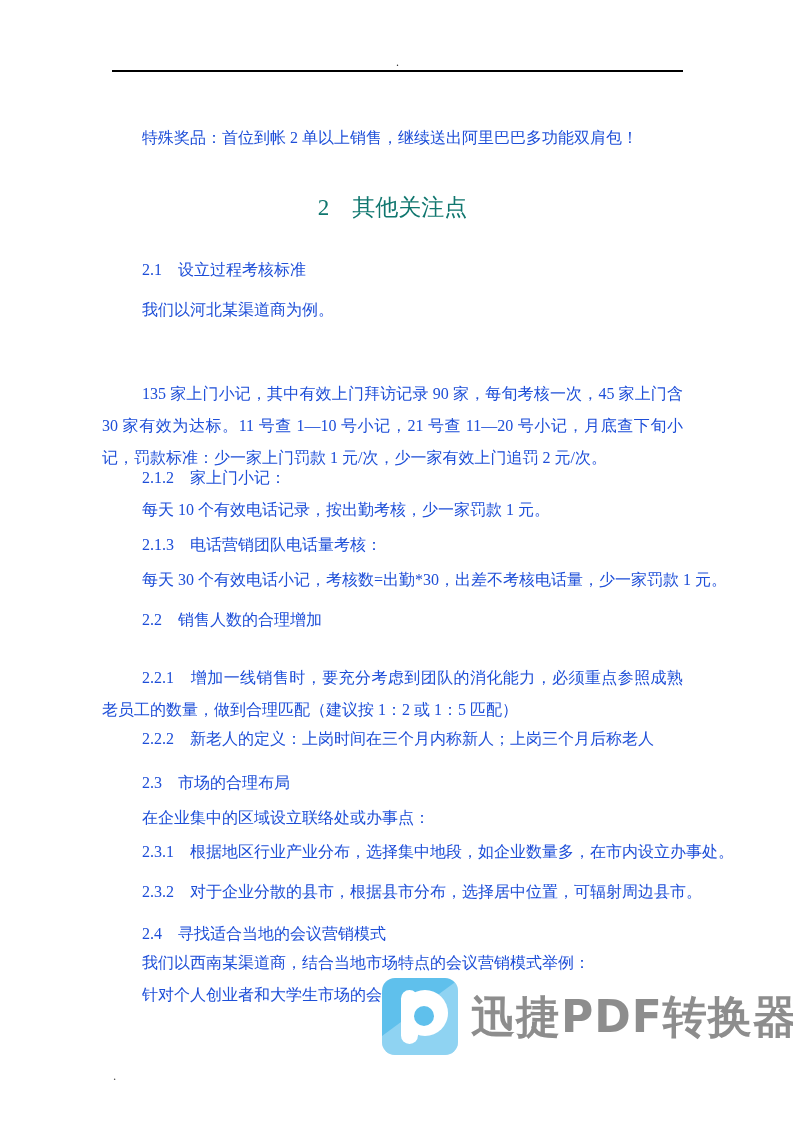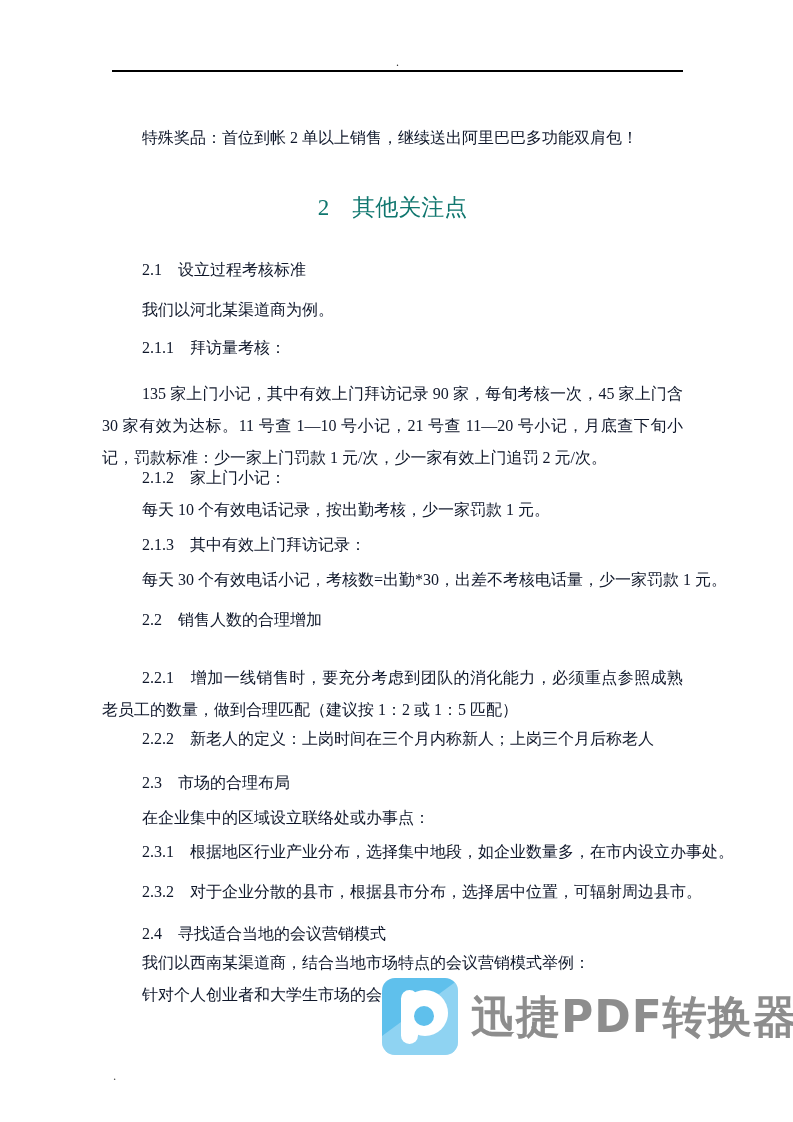--- a/index.html
+++ b/index.html
@@ -15,21 +15,21 @@
   .header-rule{position:absolute;left:112px;top:70px;width:571px;height:2px;background:#000;}
   .header-dot{position:absolute;left:396px;top:59px;font-size:12px;color:#333;line-height:6px;}
   .footer-dot{position:absolute;left:113px;top:1068px;font-size:13px;color:#555;}
 
   .blk{
     position:absolute;
     left:102px;
     width:581px;
     font-size:16px;
     line-height:32px;
-    color:#0f172a;
+    color:#1d4ed8;
     text-indent:40px;
     letter-spacing:0px;
   }
   .one{white-space:nowrap;}
   .para{text-align:justify;margin-top:13px;}
   .title{
     font-size:23px;
     line-height:30px;
     text-align:center;
     text-indent:0;
@@ -58,25 +58,24 @@
 
   <div class="header-rule"></div>
   <div class="header-dot">.</div>
 
   <div class="blk one" style="top:122px">特殊奖品：首位到帐 2 单以上销售，继续送出阿里巴巴多功能双肩包！</div>
 
   <div class="blk title" style="top:193px">2　其他关注点</div>
 
   <div class="blk one" style="top:254px">2.1　设立过程考核标准</div>
   <div class="blk one" style="top:294px">我们以河北某渠道商为例。</div>
-  <div class="blk one" style="top:332px">2.1.1　拜访量考核：</div>
   <div class="blk para" style="top:365px">135 家上门小记，其中有效上门拜访记录 90 家，每旬考核一次，45 家上门含 30 家有效为达标。11 号查 1—10 号小记，21 号查 11—20 号小记，月底查下旬小记，罚款标准：少一家上门罚款 1 元/次，少一家有效上门追罚 2 元/次。</div>
   <div class="blk one" style="top:462px">2.1.2　家上门小记：</div>
   <div class="blk one" style="top:494px">每天 10 个有效电话记录，按出勤考核，少一家罚款 1 元。</div>
-  <div class="blk one" style="top:529px">2.1.3　其中有效上门拜访记录：</div>
+  <div class="blk one" style="top:529px">2.1.3　电话营销团队电话量考核：</div>
   <div class="blk one" style="top:564px">每天 30 个有效电话小记，考核数=出勤*30，出差不考核电话量，少一家罚款 1 元。</div>
 
   <div class="blk one" style="top:604px">2.2　销售人数的合理增加</div>
   <div class="blk para" style="top:649px">2.2.1　增加一线销售时，要充分考虑到团队的消化能力，必须重点参照成熟老员工的数量，做到合理匹配（建议按 1：2 或 1：5 匹配）</div>
   <div class="blk one" style="top:723px">2.2.2　新老人的定义：上岗时间在三个月内称新人；上岗三个月后称老人</div>
 
   <div class="blk one" style="top:767px">2.3　市场的合理布局</div>
   <div class="blk one" style="top:802px">在企业集中的区域设立联络处或办事点：</div>
   <div class="blk one" style="top:836px">2.3.1　根据地区行业产业分布，选择集中地段，如企业数量多，在市内设立办事处。</div>
   <div class="blk one" style="top:876px">2.3.2　对于企业分散的县市，根据县市分布，选择居中位置，可辐射周边县市。</div>

